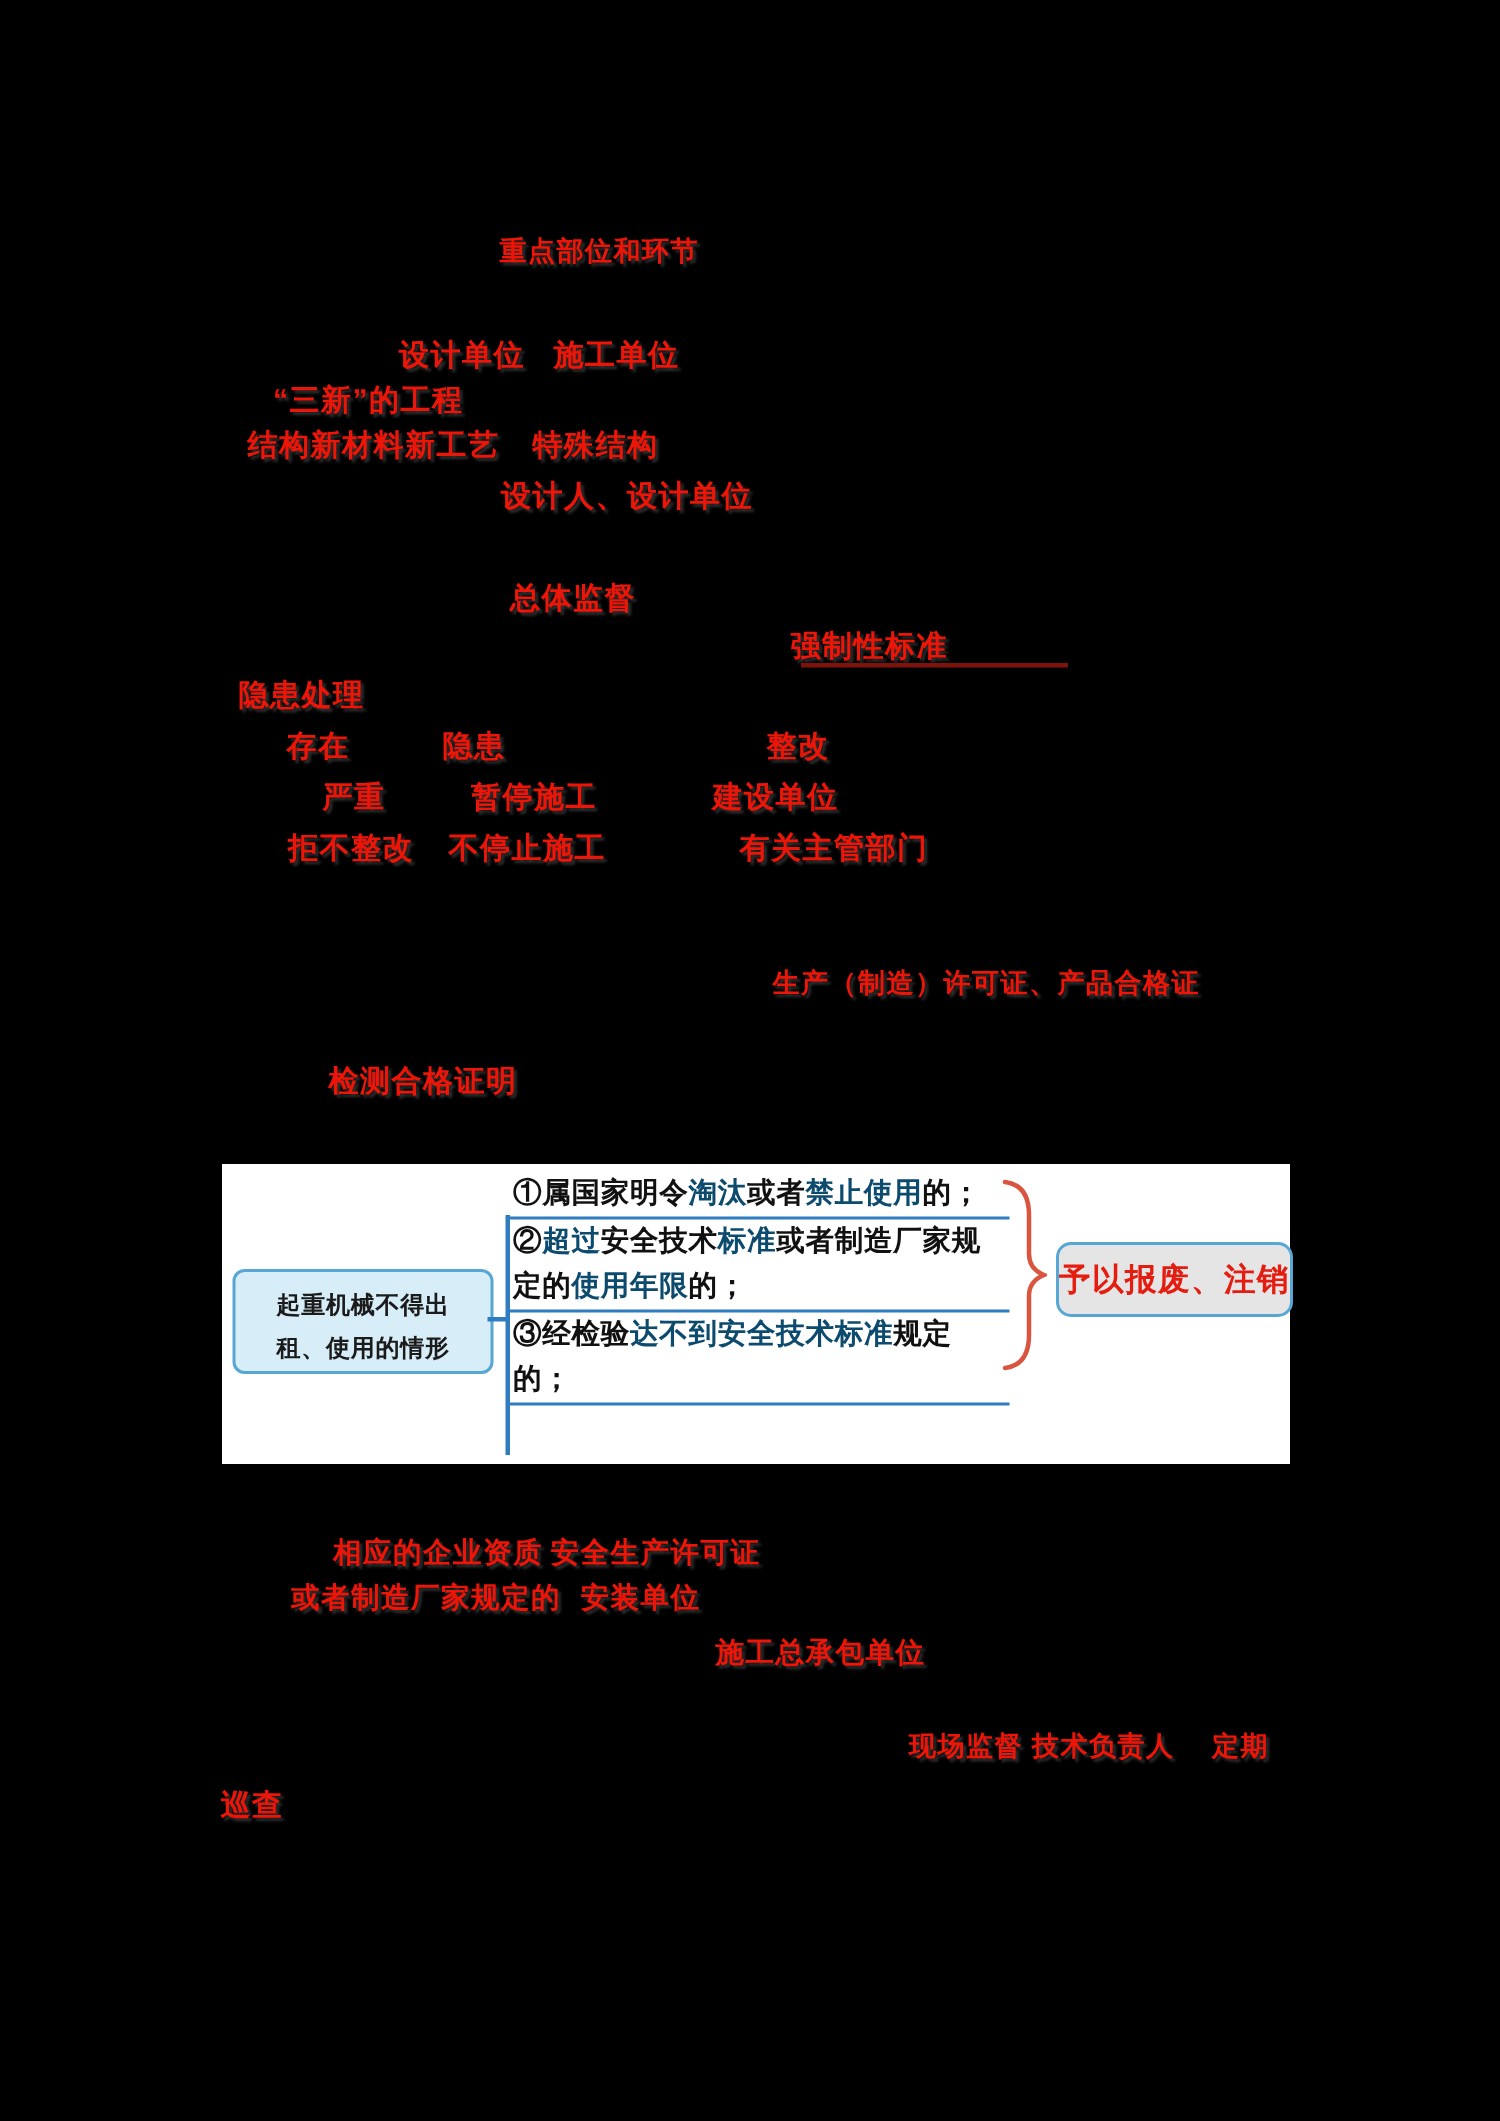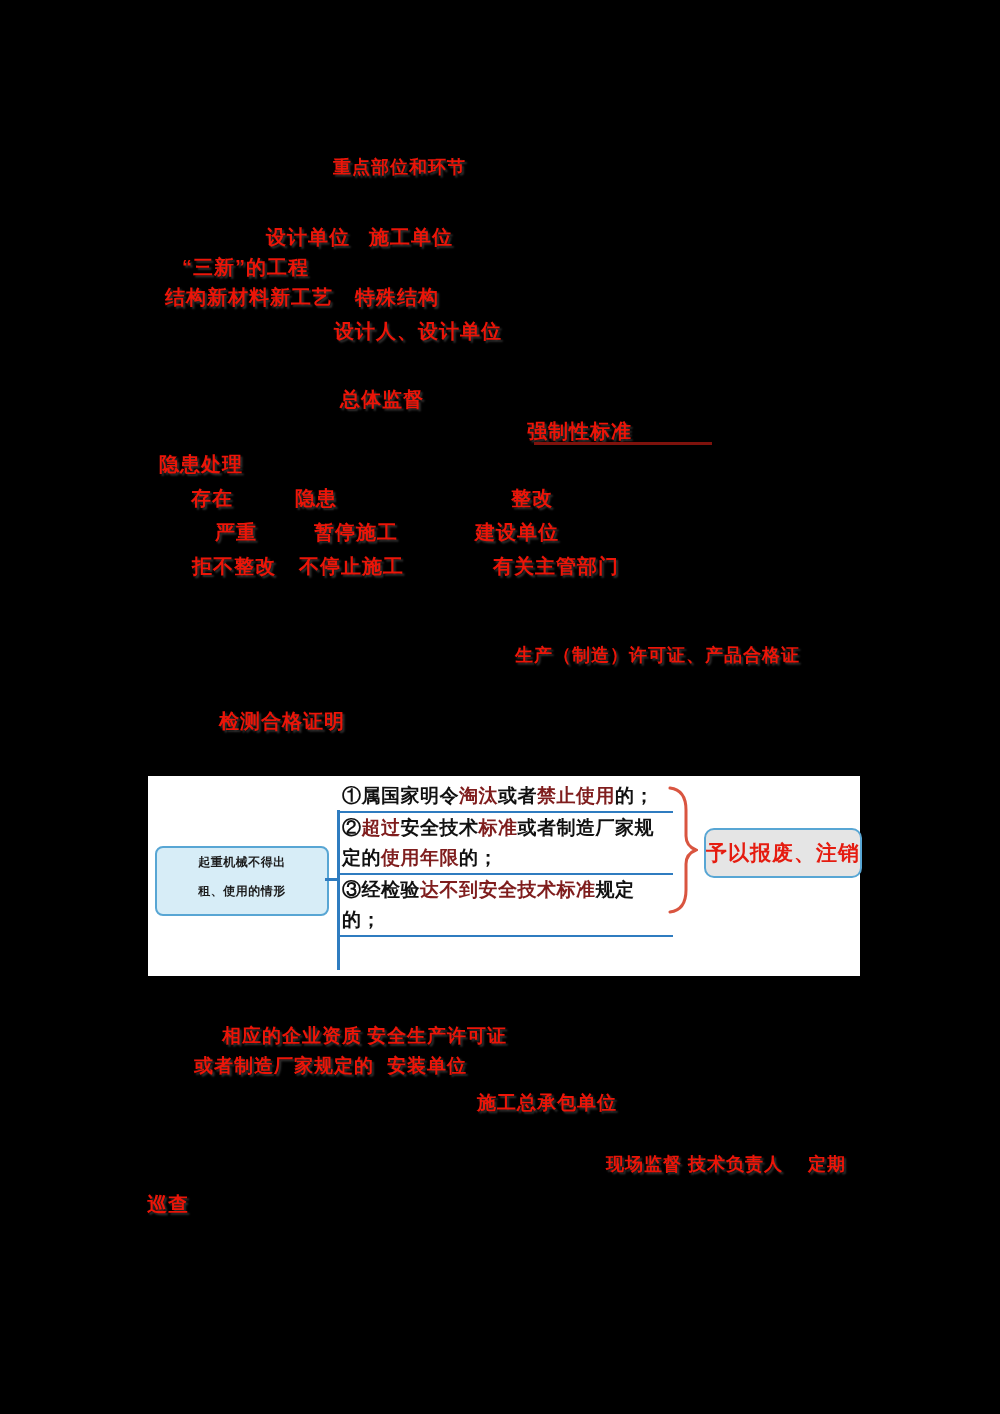--- a/index.html
+++ b/index.html
@@ -10,28 +10,28 @@
         font-size:20px;letter-spacing:1px;line-height:1.1;
         text-shadow:2px 2px 2px rgba(110,110,110,.45);}
   .s18{font-size:18px;}
   .s19{font-size:19px;}
   .redline{position:absolute;background:#7e120c;height:3px;}
   .reddash{position:absolute;background:#d51e10;height:3px;}
   
   .whitebox{position:absolute;left:148px;top:776px;width:712px;height:200px;background:#ffffff;}
   .leftlabel{position:absolute;left:7px;top:70px;width:170px;height:66px;background:#d7edf7;
              border:2px solid #58a6d4;border-radius:8px;display:flex;flex-direction:column;
-             align-items:center;justify-content:flex-start;color:#1b1b1b;font-weight:600;
-             font-size:12px;line-height:29px;text-align:center;letter-spacing:.5px;}
+             align-items:center;justify-content:flex-end;color:#1b1b1b;font-weight:600;
+             font-size:16px;line-height:29px;text-align:center;letter-spacing:.5px;}
   .connector{position:absolute;left:177px;top:102px;width:13px;height:3px;background:#2f7cc0;}
   .spine{position:absolute;left:189px;top:34px;width:3px;height:160px;background:#2f7cc0;}
   .items{position:absolute;left:192px;top:5px;width:333px;}
   .item{border-bottom:2px solid #2f7cc0;font-size:19px;line-height:30px;color:#111;
         font-weight:600;padding-left:2px;letter-spacing:.5px;}
-  .item .red{color:#7f1d1d;}
+  .item .red{color:#0c4a6e;}
   .brace{position:absolute;left:516px;top:8px;}
   .resultlabel{position:absolute;left:556px;top:52px;width:154px;height:46px;background:#e5e5e5;
                border:2px solid #58a6d4;border-radius:10px;display:flex;align-items:center;
                justify-content:center;color:#e51c10;font-weight:bold;font-size:21px;
                letter-spacing:1px;}
 </style>
 </head>
 <body>
 
 <div id="canvas">

